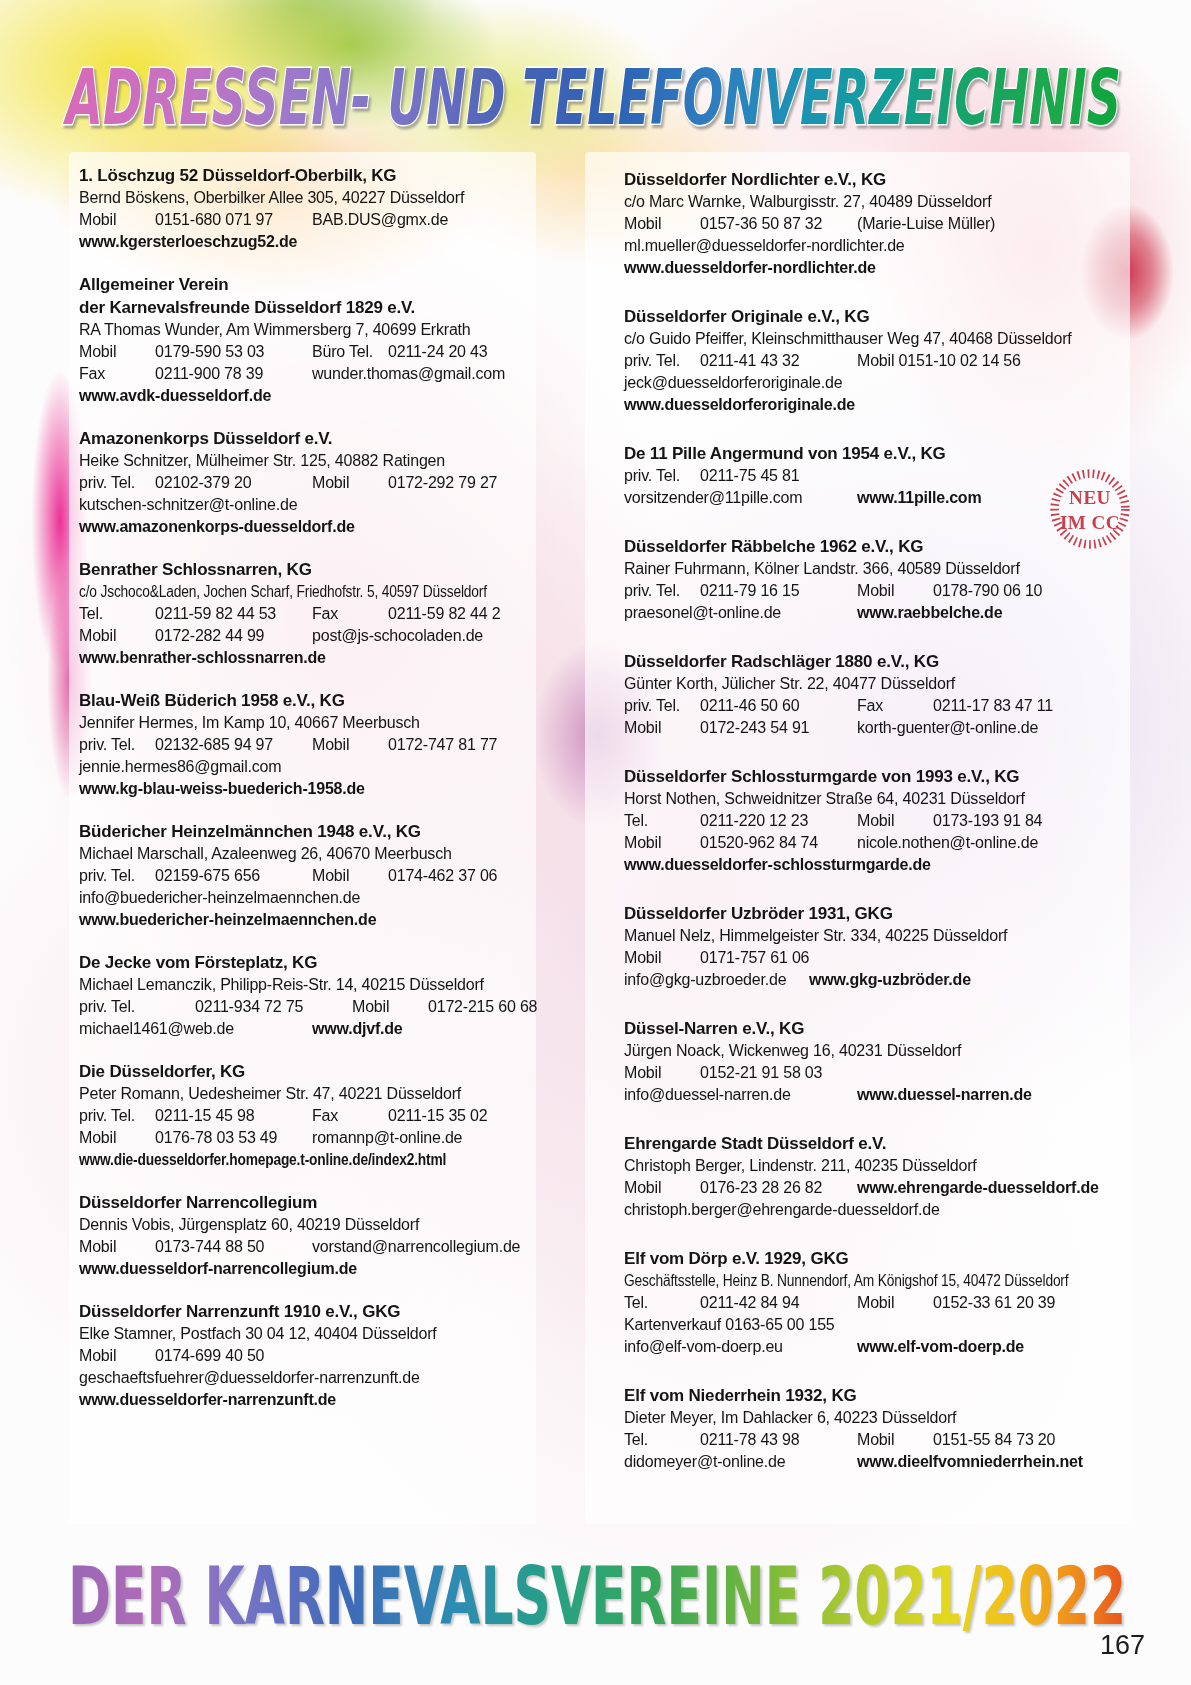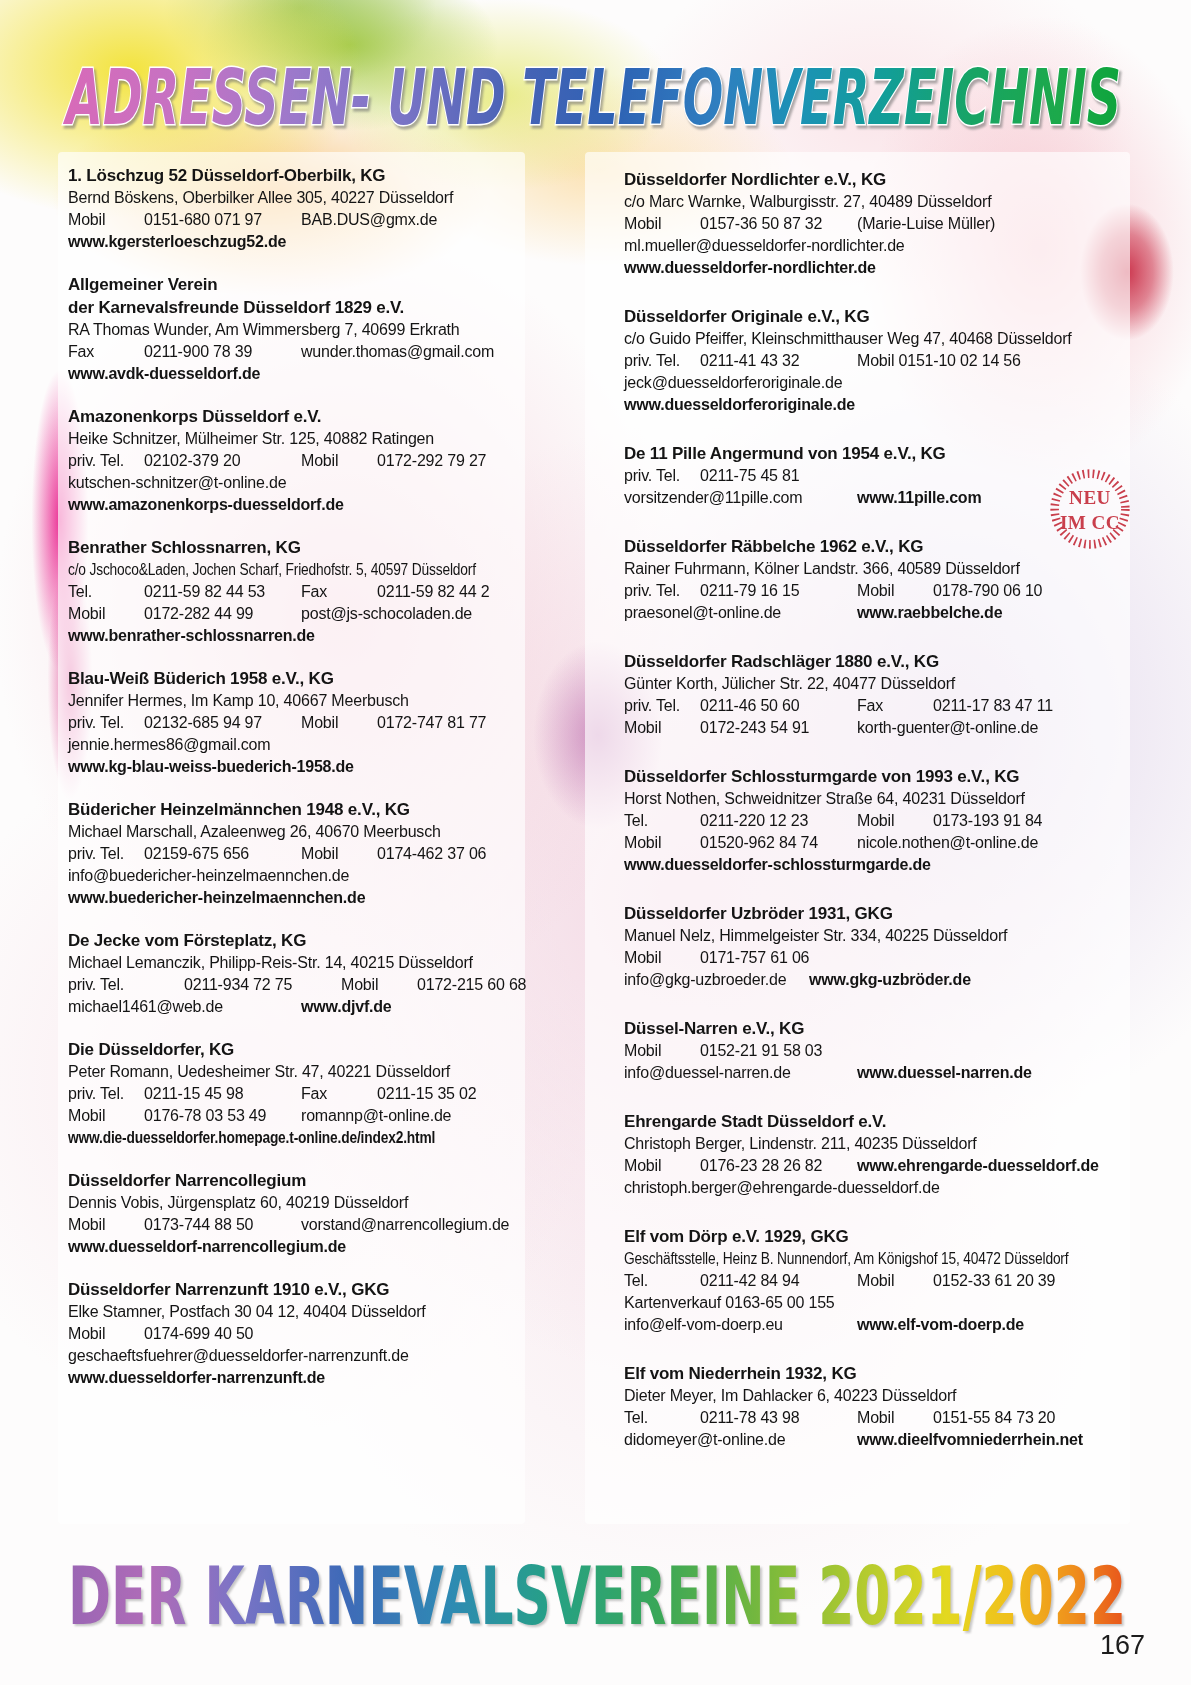--- a/index.html
+++ b/index.html
@@ -24,21 +24,21 @@
       radial-gradient(520px 560px at 680px 900px, rgba(240,205,220,0.75) 0%, rgba(240,205,220,0) 85%),
       radial-gradient(420px 480px at 960px 720px, rgba(216,202,230,0.7) 0%, rgba(216,202,230,0) 85%),
       radial-gradient(400px 420px at 250px 1080px, rgba(247,222,230,0.65) 0%, rgba(247,222,230,0) 85%),
       radial-gradient(500px 380px at 700px 1300px, rgba(246,228,235,0.6) 0%, rgba(246,228,235,0) 85%);
   }
   .title-svg { position:absolute; left:58px; top:52px; width:1075px; height:92px;
     filter:drop-shadow(2px 3px 1px rgba(110,110,110,0.55)); }
   .title-bottom-svg { position:absolute; left:62px; top:1548px; width:1070px; height:96px;
     filter:drop-shadow(2px 2px 1px rgba(130,130,130,0.45)); }
   .panel { position:absolute; top:152px; background:rgba(255,255,255,0.66); border-radius:4px; }
-  .panel-left  { left:58px;  width:467px; height:1372px; padding:12px 8px 0 10px; box-sizing:border-box; }
+  .panel-left  { left:69px;  width:467px; height:1372px; padding:12px 8px 0 10px; box-sizing:border-box; }
   .panel-right { left:585px; width:545px; height:1372px; padding:16px 8px 0 39px; box-sizing:border-box; }
   .entry { position:relative; color:#141414; }
   .panel-left  .entry { margin-bottom:20px; }
   .panel-right .entry { margin-bottom:26px; }
   .entry h3 { margin:0; font-size:17px; line-height:23px; font-weight:bold; white-space:nowrap; letter-spacing:-0.2px; }
   .entry .line { font-size:16px; line-height:22px; white-space:nowrap; letter-spacing:-0.2px; }
   .entry .line span { display:inline-block; vertical-align:top; }
   .em  { }
   .web { font-weight:bold; }
   .sm  { transform:scaleX(0.86); transform-origin:0 50%; }
@@ -80,20 +80,21 @@
         <div class="line"><span>Bernd Böskens, Oberbilker Allee 305, 40227 Düsseldorf</span></div>
         <div class="line"><span style="width: 76px;">Mobil</span><span style="width: 157px;">0151-680 071 97</span><span class="em">BAB.DUS@gmx.de</span></div>
         <div class="line"><span class="web">www.kgersterloeschzug52.de</span></div>
       </div>
       <div class="entry">
         <h3>
           <div>Allgemeiner Verein</div>
           <div>der Karnevalsfreunde Düsseldorf 1829 e.V.</div>
         </h3>
         <div class="line"><span>RA Thomas Wunder, Am Wimmersberg 7, 40699 Erkrath</span></div>
+        <div class="line"><span style="width: 76px;">Mobil</span><span style="width: 157px;">0179-590 53 03</span><span style="width: 76px;">Büro Tel.</span><span>0211-24 20 43</span></div>
         <div class="line"><span style="width: 76px;">Fax</span><span style="width: 157px;">0211-900 78 39</span><span class="em">wunder.thomas@gmail.com</span></div>
         <div class="line"><span class="web">www.avdk-duesseldorf.de</span></div>
       </div>
       <div class="entry">
         <h3>
           <div>Amazonenkorps Düsseldorf e.V.</div>
         </h3>
         <div class="line"><span>Heike Schnitzer, Mülheimer Str. 125, 40882 Ratingen</span></div>
         <div class="line"><span style="width: 76px;">priv. Tel.</span><span style="width: 157px;">02102-379 20</span><span style="width: 76px;">Mobil</span><span>0172-292 79 27</span></div>
         <div class="line"><span class="em">kutschen-schnitzer@t-online.de</span></div>
@@ -222,20 +223,21 @@
           <div>Düsseldorfer Uzbröder 1931, GKG</div>
         </h3>
         <div class="line"><span>Manuel Nelz, Himmelgeister Str. 334, 40225 Düsseldorf</span></div>
         <div class="line"><span style="width: 76px;">Mobil</span><span>0171-757 61 06</span></div>
         <div class="line"><span class="em" style="width: 185px;">info@gkg-uzbroeder.de</span><span class="web">www.gkg-uzbröder.de</span></div>
       </div>
       <div class="entry">
         <h3>
           <div>Düssel-Narren e.V., KG</div>
         </h3>
+        <div class="line"><span>Jürgen Noack, Wickenweg 16, 40231 Düsseldorf</span></div>
         <div class="line"><span style="width: 76px;">Mobil</span><span>0152-21 91 58 03</span></div>
         <div class="line"><span class="em" style="width: 233px;">info@duessel-narren.de</span><span class="web">www.duessel-narren.de</span></div>
       </div>
       <div class="entry">
         <h3>
           <div>Ehrengarde Stadt Düsseldorf e.V.</div>
         </h3>
         <div class="line"><span>Christoph Berger, Lindenstr. 211, 40235 Düsseldorf</span></div>
         <div class="line"><span style="width: 76px;">Mobil</span><span style="width: 157px;">0176-23 28 26 82</span><span class="web">www.ehrengarde-duesseldorf.de</span></div>
         <div class="line"><span>christoph.berger@ehrengarde-duesseldorf.de</span></div>

